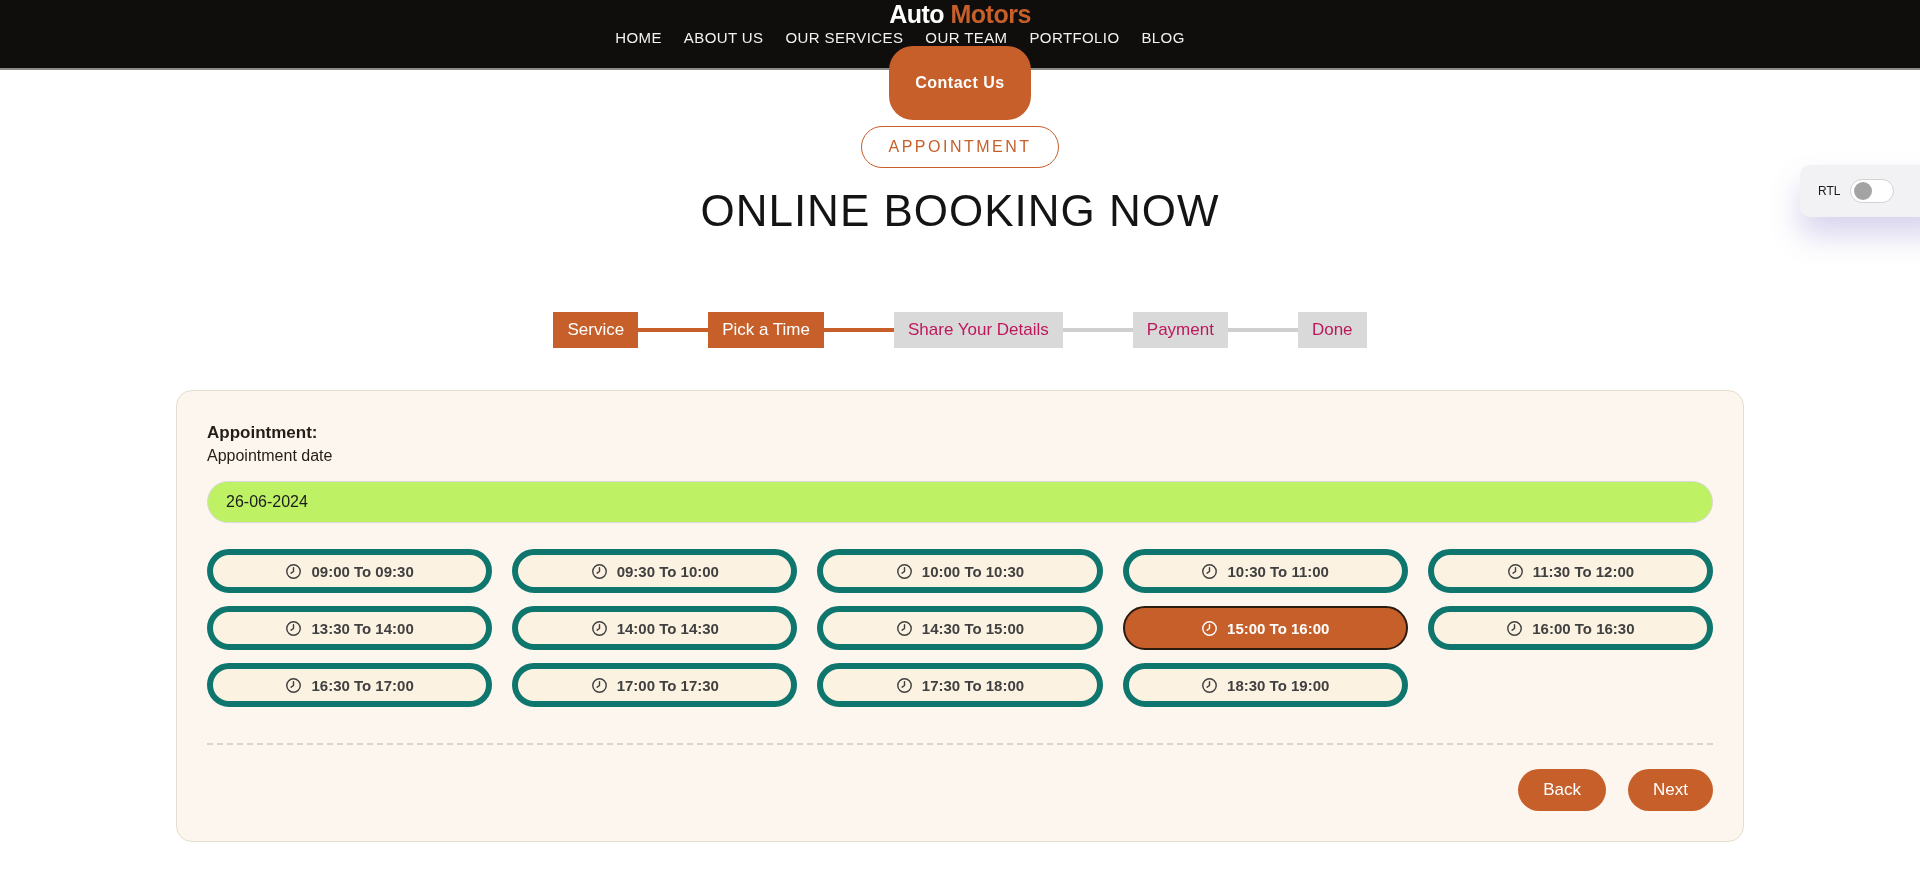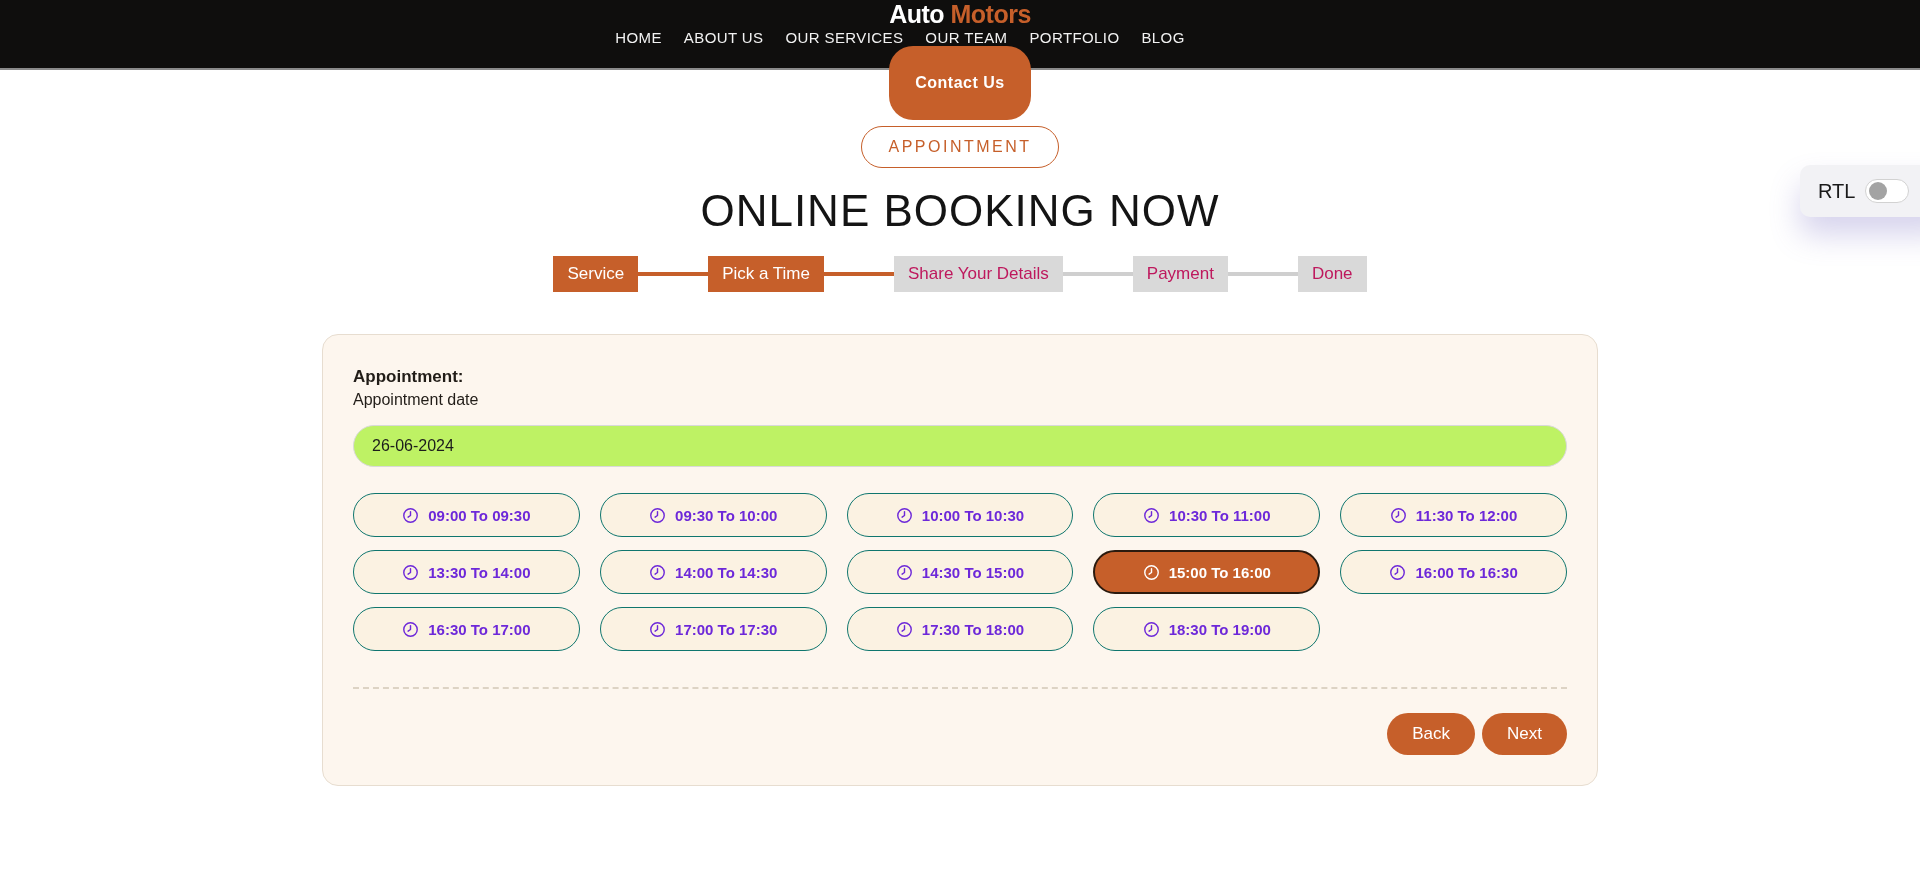--- a/index.html
+++ b/index.html
@@ -36,76 +36,76 @@
     padding:28px 26px;border-radius:24px;font-family:inherit;
   }
   
   .rtl-widget{
     position:absolute;top:165px;right:-30px;width:150px;
     background:#f2f2f5;border-radius:10px;
     padding:14px 18px;display:flex;align-items:center;gap:10px;
     box-shadow:0 18px 30px rgba(110,100,190,0.28);
     z-index:20;
   }
-  .rtl-label{font-size:20px;color:#1a1a1a;}
+  .rtl-label{font-size:12px;color:#1a1a1a;}
   .switch{
     width:44px;height:24px;background:#ffffff;border:1px solid #d2d2d2;
     border-radius:13px;position:relative;cursor:pointer;flex:none;
   }
   .switch .knob{
     position:absolute;left:3px;top:2px;width:18px;height:18px;border-radius:50%;
     background:#a3a3a3;
   }
   
   main{display:flex;flex-direction:column;align-items:center;}
   .badge{
     margin-top:56px;color:var(--accent);border:1px solid var(--accent);
     border-radius:26px;padding:11px 26px;font-size:16px;letter-spacing:2.5px;
   }
   h1{
     margin-top:18px;font-size:44px;font-weight:500;letter-spacing:1px;color:#141414;
   }
   
-  .steps{margin-top:20px;display:flex;align-items:center;}
+  .steps{margin-top:76px;display:flex;align-items:center;}
   .step{
     padding:8px 14px;font-size:17px;white-space:nowrap;cursor:pointer;
     background:var(--step-inactive);color:#be185d;
   }
   .step.active{background:var(--accent);color:#ffffff;}
   .connector{width:70px;height:4px;background:#cfcfcf;flex:none;}
   .connector.active{background:var(--accent);}
   
   .card{
-    width:1276px;margin-top:42px;background:var(--card-bg);
+    width:1568px;margin-top:42px;background:var(--card-bg);
     border:1px solid #e7ddd0;border-radius:16px;
     padding:32px 30px 30px 30px;
   }
   .card-title{font-size:17px;font-weight:bold;color:#221d18;}
   .card-sub{font-size:16px;color:#221d18;margin-top:4px;}
   .date-input{
     margin-top:16px;width:100%;height:42px;border-radius:21px;
     border:1px solid #d9d9d9;background:#bef264;outline:none;
     padding:0 18px;font-size:16px;color:#1c1c1c;font-family:inherit;
   }
   .slots{
     margin-top:26px;display:grid;grid-template-columns:repeat(5,1fr);
     column-gap:20px;row-gap:13px;
   }
   .slot{
     height:44px;border-radius:22px;background:var(--slot-bg);
-    border:1px solid #0f766e;display:flex;align-items:center;justify-content:center;
-    gap:9px;font-size:15px;font-weight:bold;color:#6d28d9;cursor:pointer;
+    border:6px solid #0f766e;display:flex;align-items:center;justify-content:center;
+    gap:9px;font-size:15px;font-weight:bold;color:#404040;cursor:pointer;
     font-family:inherit;
   }
   .slot svg{width:17px;height:17px;flex:none;}
   .slot.selected{
     background:var(--accent);color:#ffffff;border:2px solid #2B1A0E;
   }
   .divider{margin-top:36px;border-top:2px dashed #ddd3c4;}
-  .actions{margin-top:24px;display:flex;justify-content:flex-end;gap:7px;}
+  .actions{margin-top:24px;display:flex;justify-content:flex-end;gap:22px;}
   .actions button{
     background:var(--accent);color:#fff;border:none;cursor:pointer;
     font-size:17px;font-weight:500;padding:11px 25px;border-radius:24px;
     font-family:inherit;
   }
 </style>
 </head>
 <body>
 
 <header>

